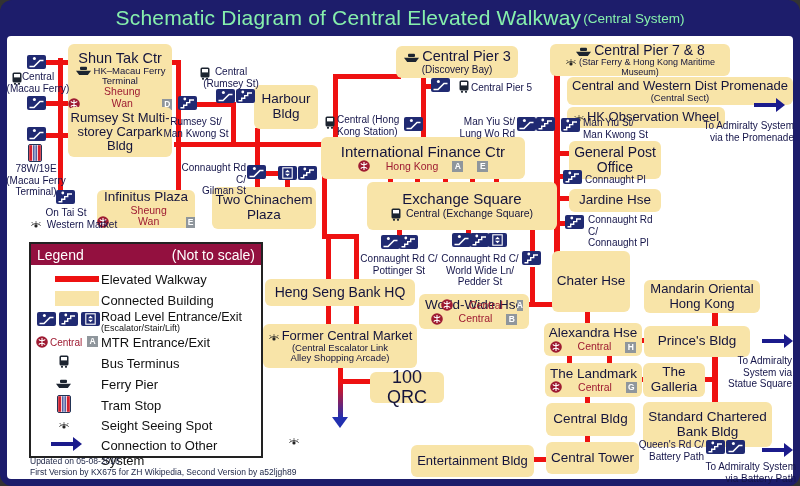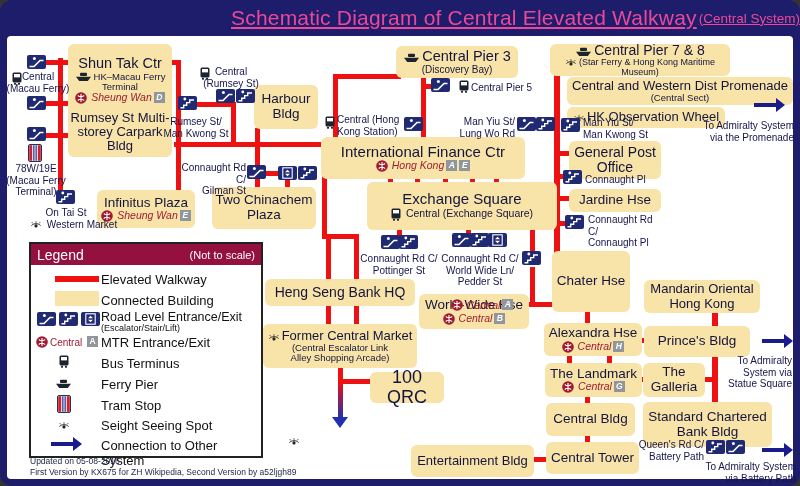--- a/index.html
+++ b/index.html
@@ -1,43 +1,43 @@
 <!DOCTYPE html>
 <html><head>
 <meta charset="utf-8">
 <style>
   html,body{margin:0;padding:0;background:#333;}
   #canvas{position:relative;width:800px;height:486px;background:#1d1d6b;border-radius:12px;
     font-family:"Liberation Sans", sans-serif;overflow:hidden;}
   #panel{position:absolute;left:7px;top:36px;width:786px;height:443px;background:#fff;border-radius:4px;}
-  #titlebar{position:absolute;left:0;top:0;width:800px;height:36px;display:flex;align-items:center;justify-content:flex-end;color:#ec4899;text-decoration:underline;}
+  #titlebar{position:absolute;left:0;top:0;width:800px;height:36px;display:flex;align-items:center;justify-content:center;color:#86efac;}
   #titlebar .t1{font-size:21px;letter-spacing:.2px;}
   #titlebar .t2{font-size:13.5px;margin-left:2px;}
   .bx{position:absolute;background:#f8e4a8;border-radius:6px;display:flex;flex-direction:column;align-items:center;
       justify-content:center;text-align:center;color:#14143c;z-index:2;line-height:1.1;}
   .bt{font-size:13.5px;}
   .bs{font-size:9.5px;line-height:1.05;white-space:pre-line;}
-  .mrow{display:flex;align-items:flex-start;gap:2px;font-size:10.5px;color:#9e1b32;font-style:italic;}
+  .mrow{display:flex;align-items:flex-end;gap:14px;font-size:10.5px;color:#9e1b32;}
   .busrow{display:flex;align-items:center;gap:3px;font-size:10.5px;color:#14143c;}
   .badge{width:11px;height:11px;background:#8f969c;color:#fff;font-size:8.5px;font-weight:bold;
          line-height:11px;text-align:center;display:inline-block;}
   .lbl{position:absolute;font-size:10px;color:#15154a;z-index:3;white-space:pre-line;line-height:1.15;}
   .rl{position:absolute;background:#ee1111;z-index:1;}
   .nic{position:absolute;z-index:3;line-height:0;}
   .inic{display:inline-block;line-height:0;vertical-align:-2px;margin-right:2px;}
   .right{text-align:right;}
   .center{text-align:center;}
   #gradarrow{position:absolute;left:338px;top:382px;width:5px;height:36px;background:linear-gradient(#ee1111,#2230b0);z-index:1;}
   #gradhead{position:absolute;left:332px;top:417px;width:0;height:0;border-left:8px solid transparent;
     border-right:8px solid transparent;border-top:11px solid #2230b0;z-index:1;}
   #legend{position:absolute;left:29px;top:242px;width:230px;height:212px;background:#fff;border:2px solid #222;z-index:4;}
   #legend .hdr{position:absolute;left:0;top:0;width:100%;height:21px;background:#93103f;color:#fff;display:flex;
     align-items:center;justify-content:space-between;box-sizing:border-box;padding:0 6px;}
   #legend .hdr .h1{font-size:14px;}
-  #legend .hdr .h2{font-size:11px;}
+  #legend .hdr .h2{font-size:14px;}
   .litem{position:absolute;font-size:13px;color:#111;left:70px;}
   .lsw{position:absolute;}
   .foot{position:absolute;font-size:8.5px;color:#222a4a;z-index:4;}
 </style>
 </head>
 <body>
 
 <div id="canvas">
   <div id="titlebar">
     <span class="t1">Schematic Diagram of Central Elevated Walkway</span>

